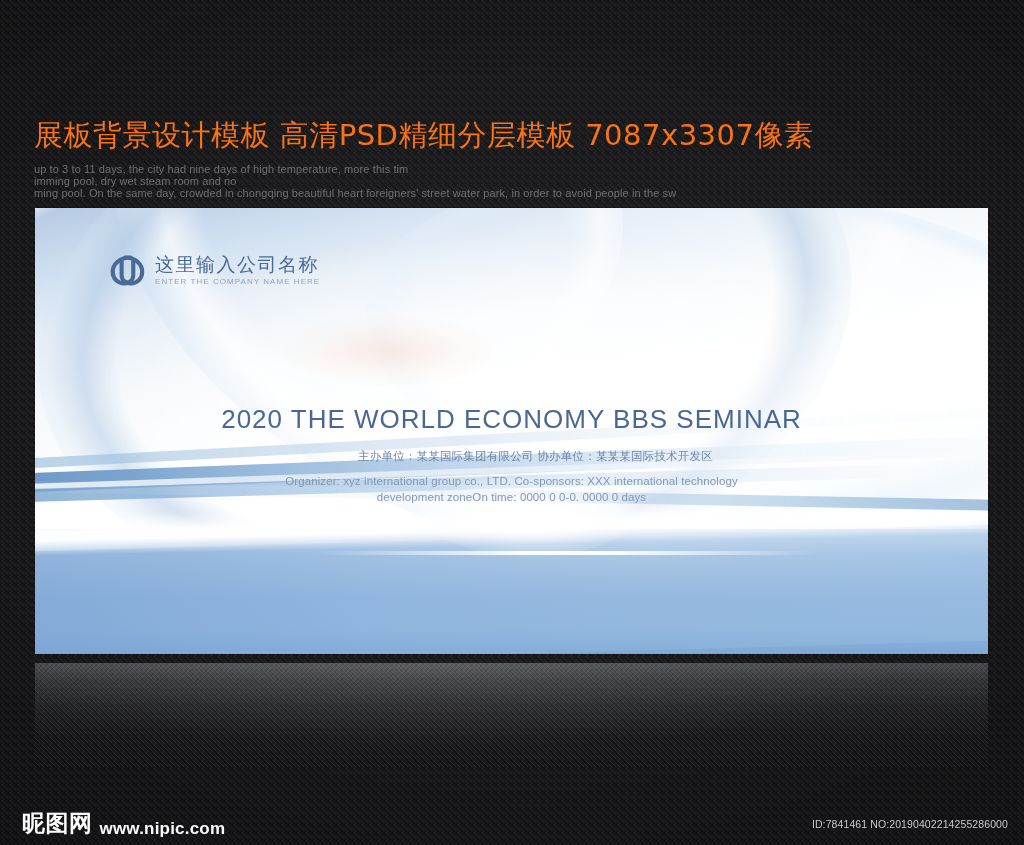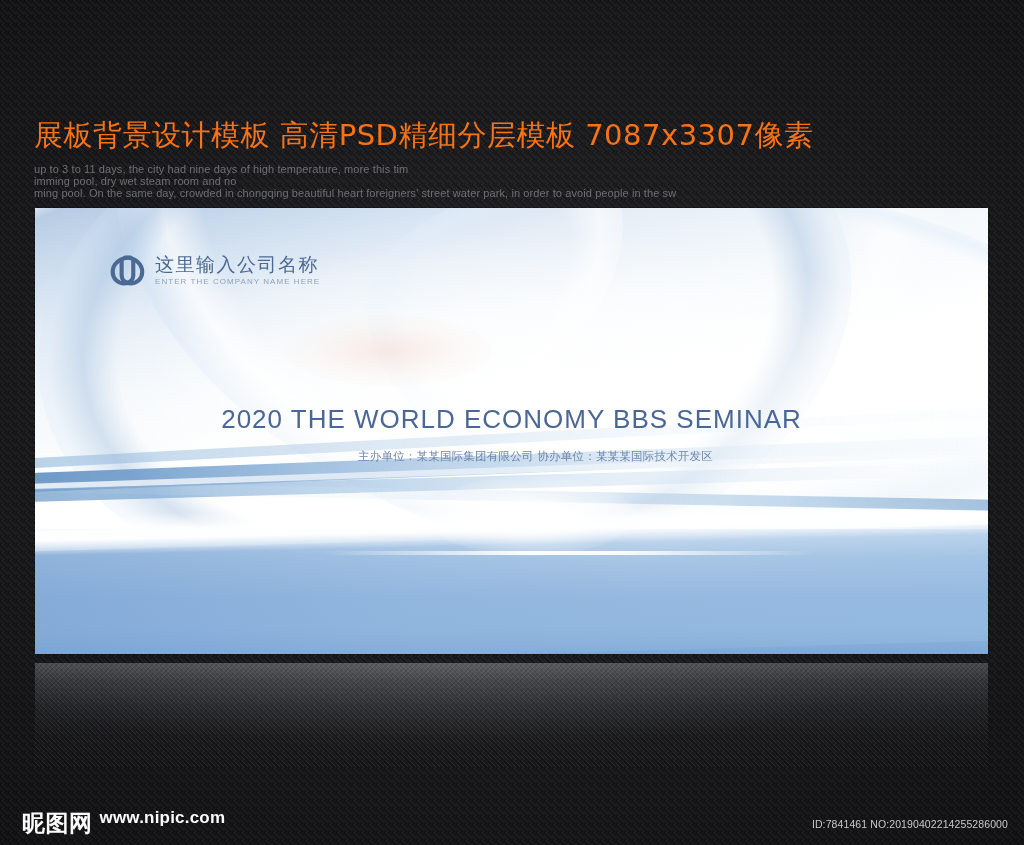--- a/index.html
+++ b/index.html
@@ -333,21 +333,21 @@
   #reflection-sheen {
     position:absolute; inset:0;
     background:radial-gradient(ellipse 70% 120% at 42% 0%,
       rgba(255,255,255,0.10) 0%,
       rgba(255,255,255,0.0) 70%);
   }
 
   
   #footer-brand {
     position:absolute; left:22px; top:808px;
-    display:flex; align-items:flex-start; gap:7px;
+    display:flex; align-items:flex-end; gap:7px;
   }
   #footer-cn {
     font-size:23px; color:#fbfbfb; letter-spacing:0.5px;
     font-family:"DejaVu Sans","Liberation Sans",sans-serif;
     font-weight:bold;
   }
   #footer-url {
     font-size:17px; color:#fbfbfb; font-weight:bold; letter-spacing:0.2px;
   }
   #footer-id {
@@ -405,20 +405,24 @@
         <div id="logo-cn">这里输入公司名称</div>
         <div id="logo-en">ENTER THE COMPANY NAME HERE</div>
       </div>
     </div>
 
 
     <div id="subtitle-en">2020 THE WORLD ECONOMY BBS SEMINAR</div>
 
     <div id="info">
       <div class="info-cn">主办单位：某某国际集团有限公司    协办单位：某某某国际技术开发区</div>
+      <div id="info-en-block">
+        <div class="info-en">Organizer: xyz international group co., LTD. Co-sponsors: XXX international technology</div>
+        <div class="info-en">development zoneOn time: 0000 0 0-0. 0000 0 days</div>
+      </div>
     </div>
 
   </div>
 </div>
 
 <div id="reflection">
   <div id="reflection-tex"></div>
   <div id="reflection-sheen"></div>
 </div>
 

